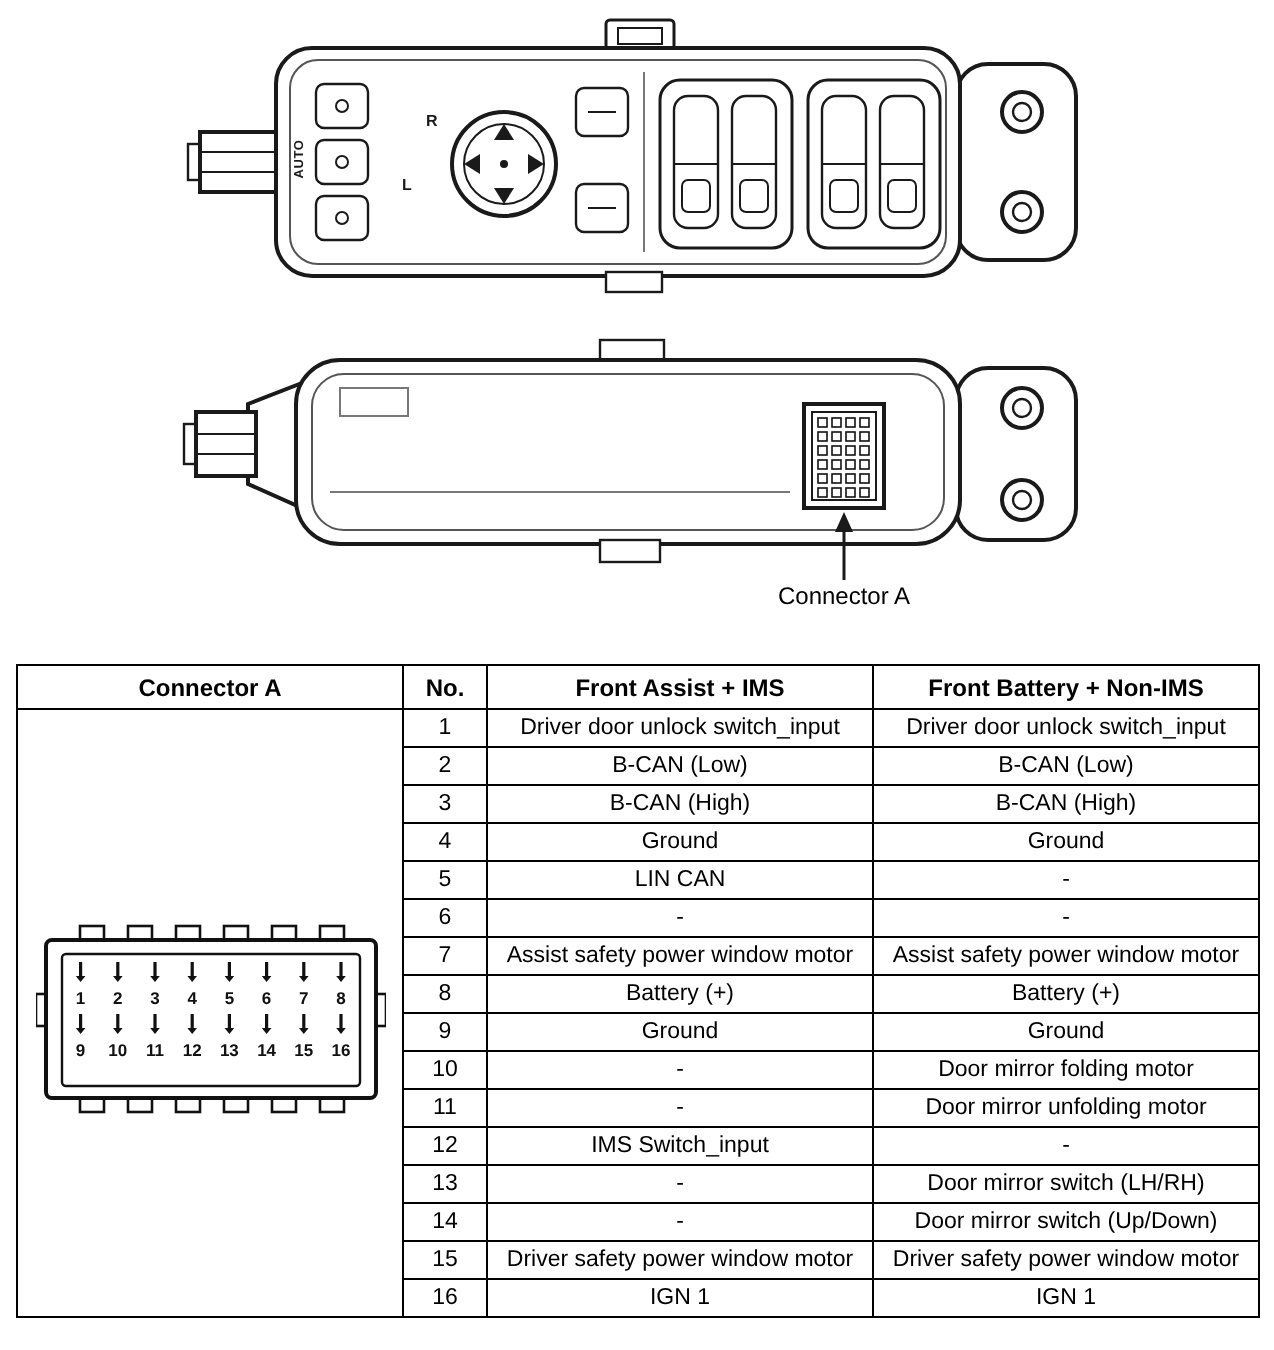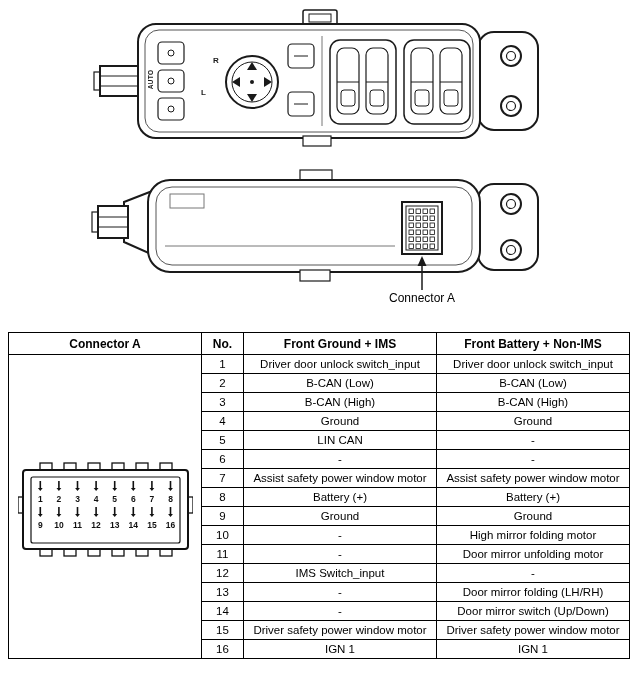--- a/index.html
+++ b/index.html
@@ -180,21 +180,21 @@
     <colgroup>
       <col style="width:193px">
         <col style="width:42px">
         <col style="width:193px">
         <col style="width:193px">
     </colgroup>
     <thead>
       <tr>
         <th>Connector A</th>
         <th>No.</th>
-        <th>Front Ground + IMS</th>
+        <th>Front Assist + IMS</th>
         <th>Front Battery + Non-IMS</th>
       </tr>
     </thead>
     <tbody id="pin-rows">
         <tr>
           <td rowspan="16" class="connector-cell">
   <svg width="175" height="100" viewBox="0 0 175 100">
     <g stroke="#111" fill="none">
 
       <rect x="22" y="6" width="12" height="8" stroke-width="1.3"></rect>
@@ -310,36 +310,36 @@
           <td>Battery (+)</td>
         </tr>
         <tr>
           <td>9</td>
           <td>Ground</td>
           <td>Ground</td>
         </tr>
         <tr>
           <td>10</td>
           <td>-</td>
-          <td>High mirror folding motor</td>
+          <td>Door mirror folding motor</td>
         </tr>
         <tr>
           <td>11</td>
           <td>-</td>
           <td>Door mirror unfolding motor</td>
         </tr>
         <tr>
           <td>12</td>
           <td>IMS Switch_input</td>
           <td>-</td>
         </tr>
         <tr>
           <td>13</td>
           <td>-</td>
-          <td>Door mirror folding (LH/RH)</td>
+          <td>Door mirror switch (LH/RH)</td>
         </tr>
         <tr>
           <td>14</td>
           <td>-</td>
           <td>Door mirror switch (Up/Down)</td>
         </tr>
         <tr>
           <td>15</td>
           <td>Driver safety power window motor</td>
           <td>Driver safety power window motor</td>

